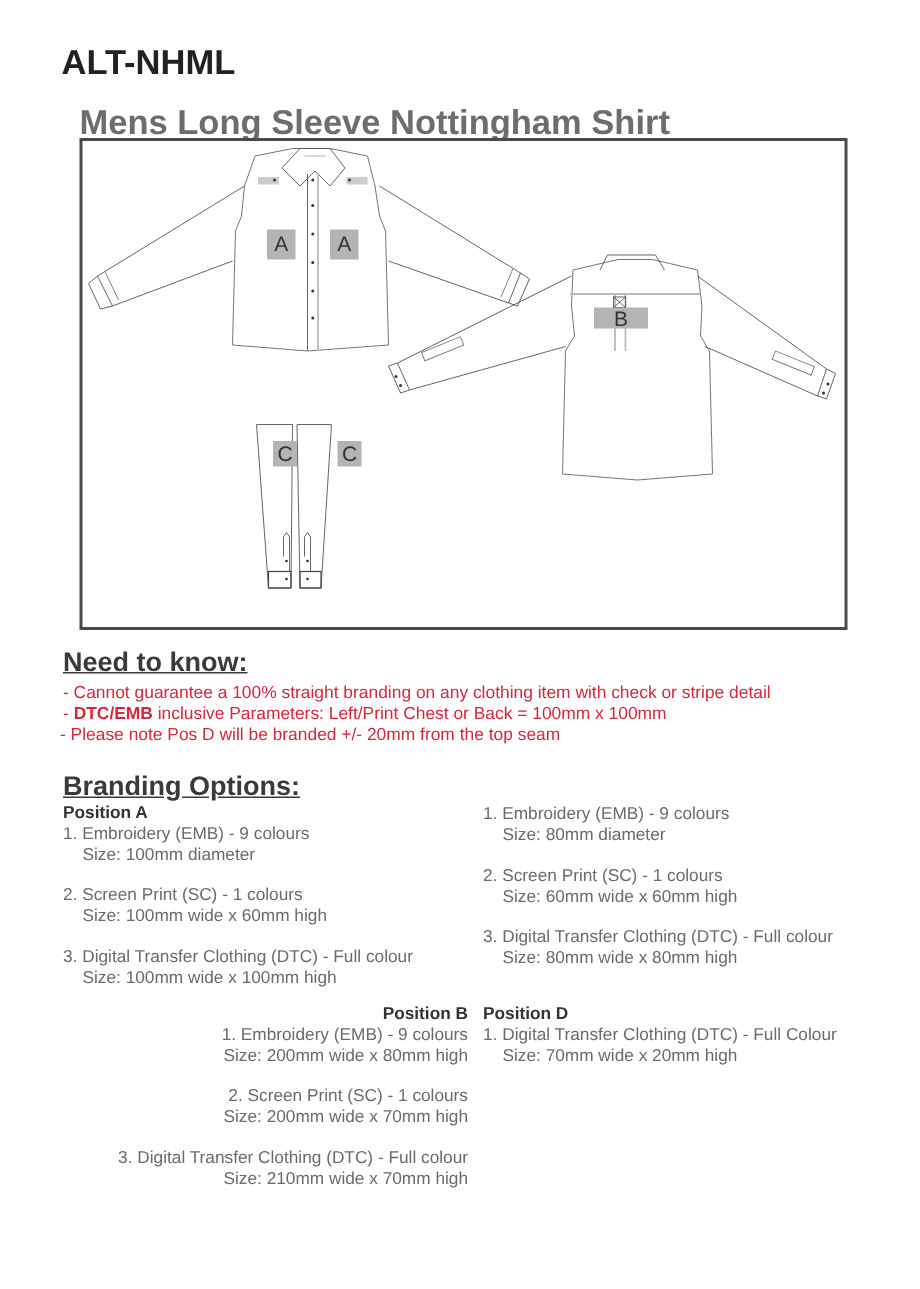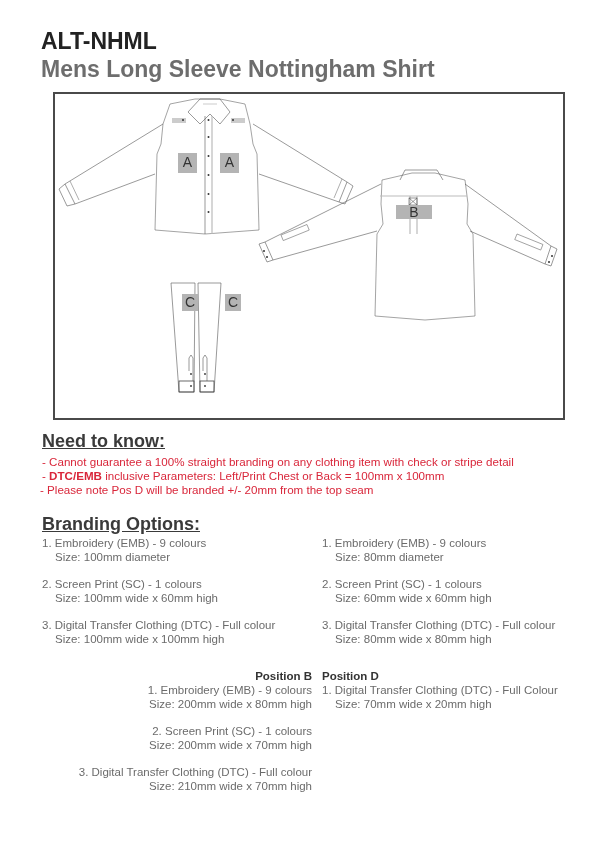--- a/index.html
+++ b/index.html
@@ -7,21 +7,21 @@
       width: 613px; height: 859px; position: relative; overflow: hidden;
       font-family: "Liberation Sans", sans-serif; color: #6b6b6b;
     }
     .code-title {
       position: absolute; left: 41px; top: 27px;
       font-size: 23px; font-weight: bold; color: #222222; letter-spacing: 0px;
       line-height: 28px; margin: 0;
     }
     .product-name {
       position: absolute; left: 41px; top: 55px;
-      font-size: 23px; color: #6d6d6d; line-height: 28px; margin: 0;
+      font-size: 23px; color: #6d6d6d; line-height: 28px; margin: 12px;
     }
     .diagram-frame {
       position: absolute; left: 53px; top: 92px; width: 508px; height: 324px;
       border: 2px solid #4a4a4a; box-sizing: content-box; background: #fff;
     }
     .diagram-frame svg { position: absolute; left: 0; top: 0; }
     .pos-label {
       position: absolute; background: #b4b4b4; color: #333; font-size: 14px;
       text-align: center; line-height: 18px;
     }
@@ -130,20 +130,21 @@
 <h3 class="section-heading" style="top:430px;">Need to know:</h3>
 <ul class="need-list">
   <li class="red">- Cannot guarantee a 100% straight branding on any clothing item with check or stripe detail</li>
   <li class="red"><span>- </span><b>DTC/EMB</b><span> inclusive Parameters: Left/Print Chest or Back = 100mm x 100mm</span></li>
   <li class="red" style="margin-left:-2px;">- Please note Pos D will be branded +/- 20mm from the top seam</li>
 </ul>
 
 <h3 class="section-heading" style="top:513px;">Branding Options:</h3>
 
 <div class="col" style="left:42px;top:536px;">
+  <div class="pos-title">Position A</div>
   <div class="opt"><span>1. Embroidery (EMB) - 9 colours</span><span class="size">Size: 100mm diameter</span></div>
   <div class="opt"><span>2. Screen Print (SC) - 1 colours</span><span class="size">Size: 100mm wide x 60mm high</span></div>
   <div class="opt"><span>3. Digital Transfer Clothing (DTC) - Full colour</span><span class="size">Size: 100mm wide x 100mm high</span></div>
 </div>
 
 <div class="col" style="left:42px;top:670px;text-align:right;">
   <div class="pos-title">Position B</div>
   <div class="opt"><span>1. Embroidery (EMB) - 9 colours</span><span class="size">Size: 200mm wide x 80mm high</span></div>
   <div class="opt"><span>2. Screen Print (SC) - 1 colours</span><span class="size">Size: 200mm wide x 70mm high</span></div>
   <div class="opt"><span>3. Digital Transfer Clothing (DTC) - Full colour</span><span class="size">Size: 210mm wide x 70mm high</span></div>

